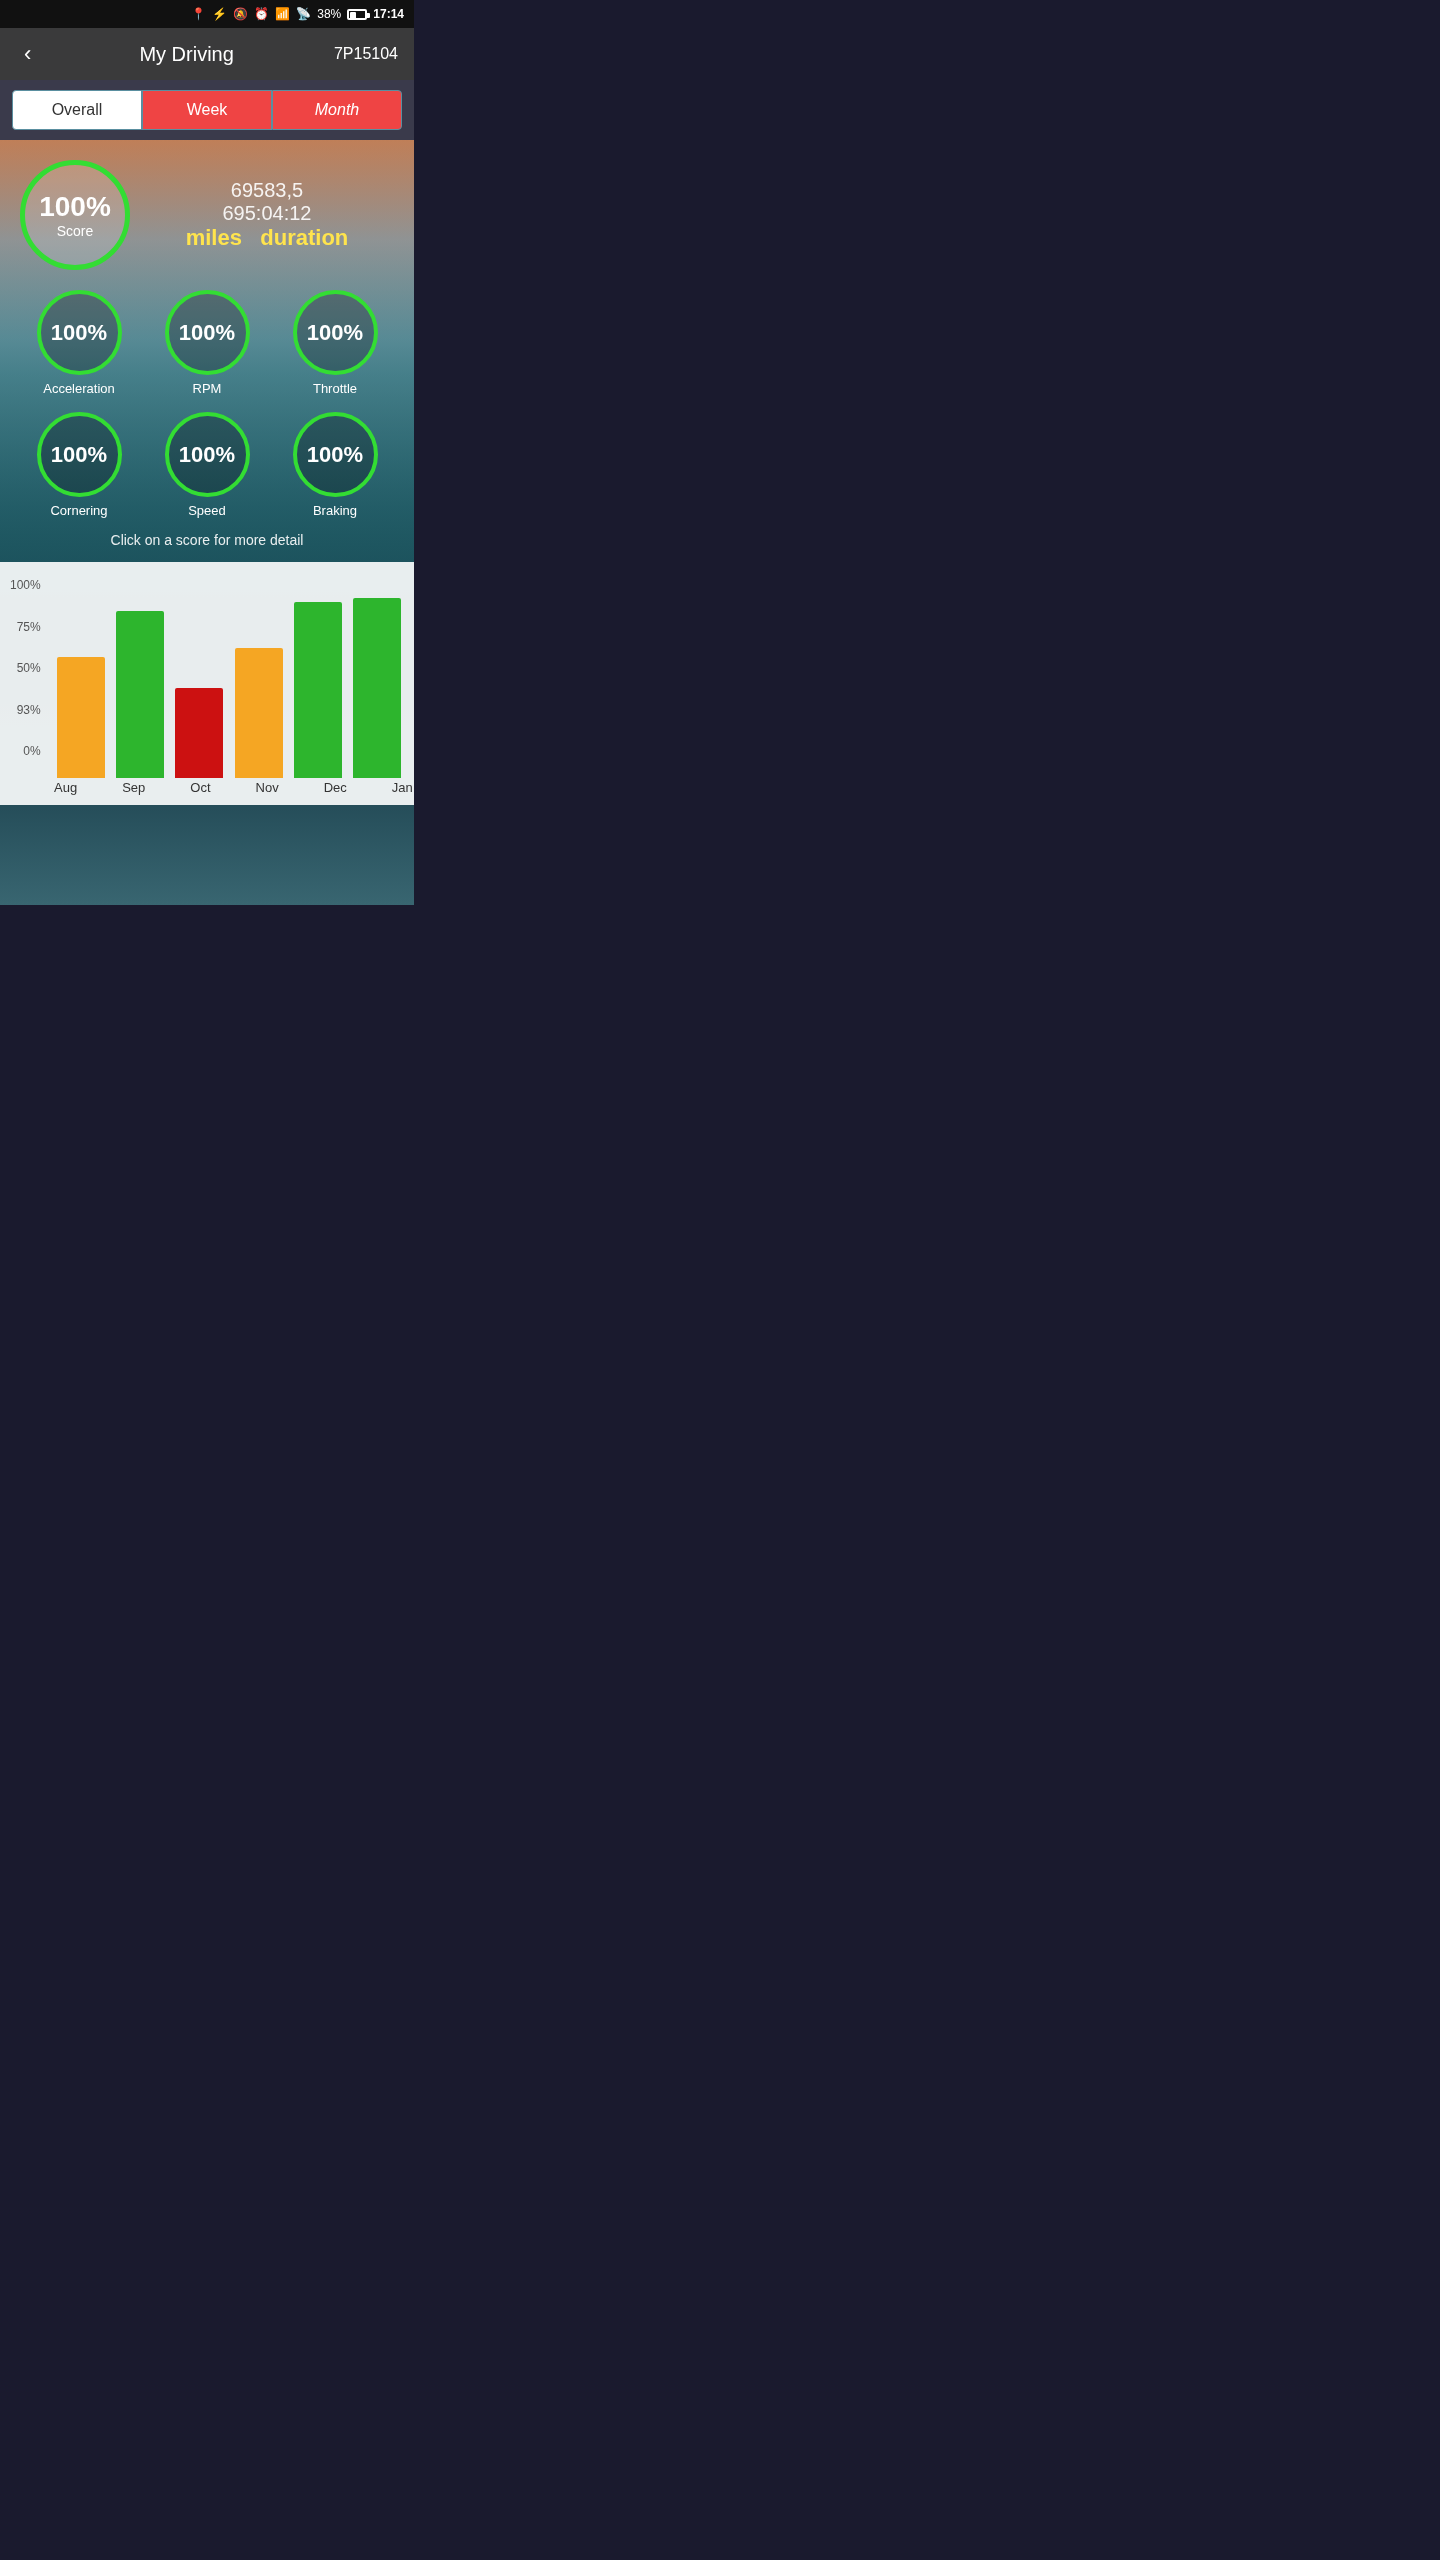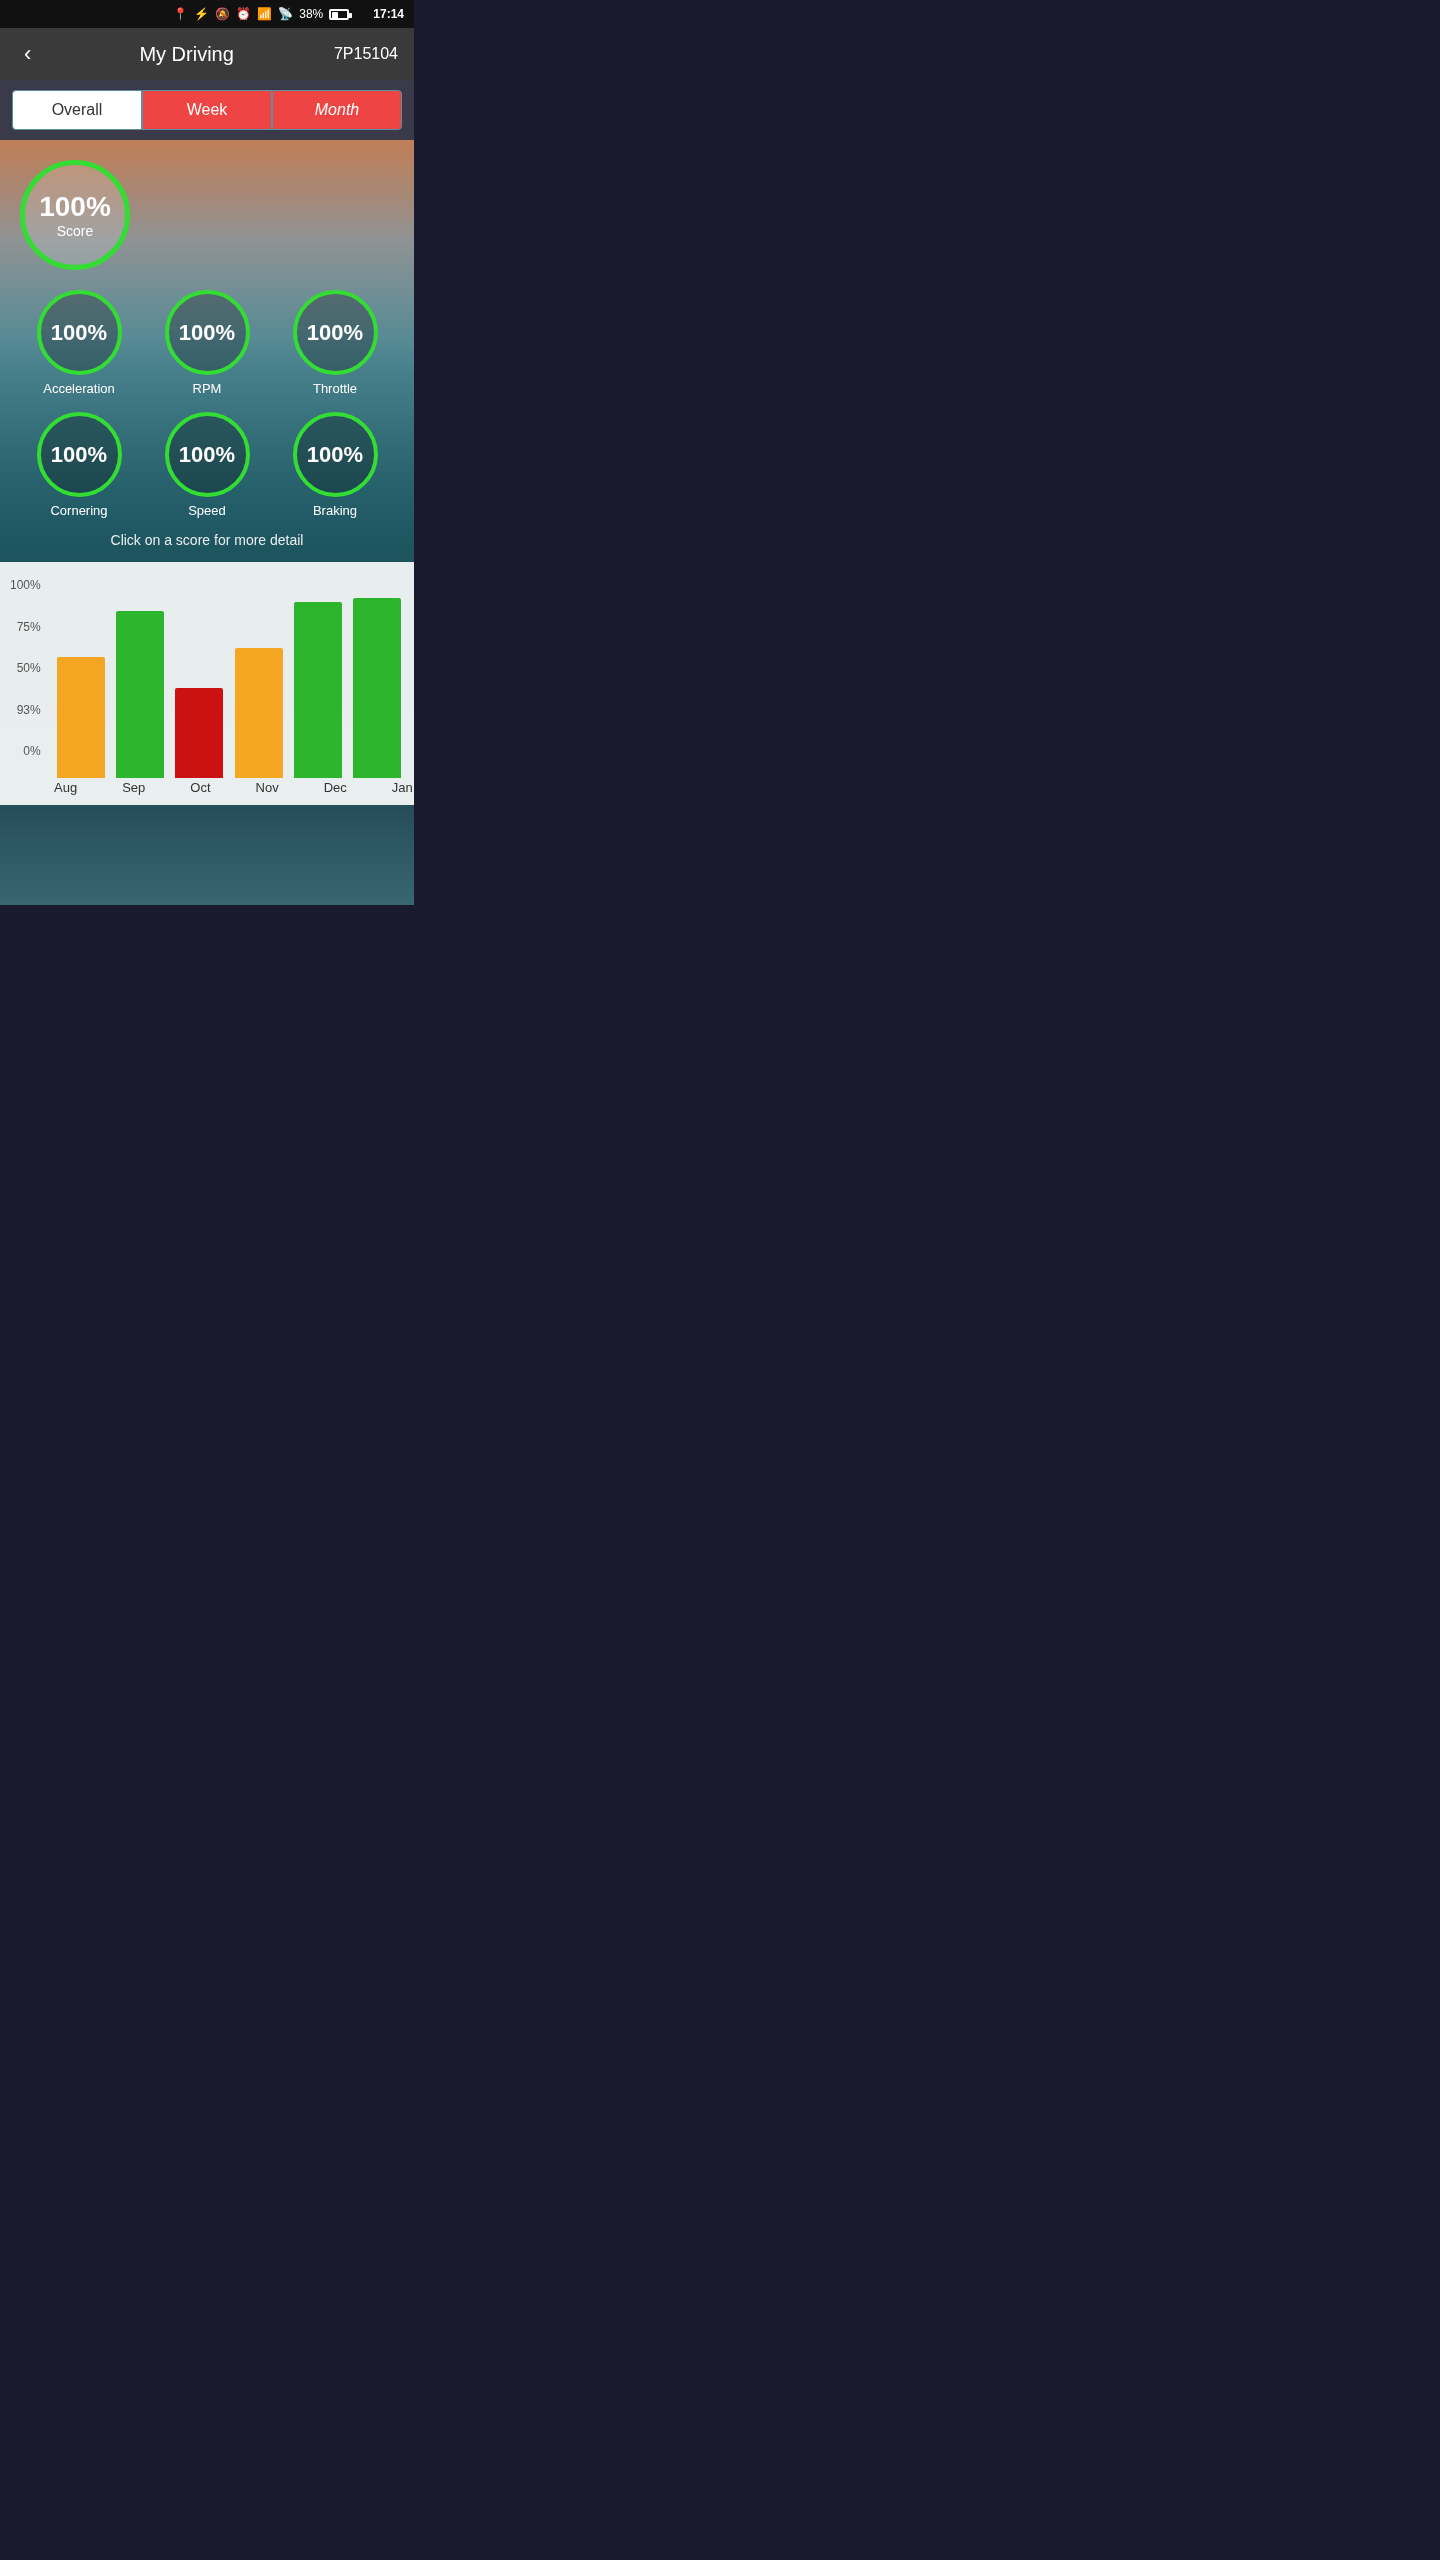--- a/index.html
+++ b/index.html
@@ -20,21 +20,21 @@
       height: 28px;
       display: flex;
       align-items: center;
       justify-content: flex-end;
       padding: 0 10px;
       font-size: 12px;
       gap: 6px;
     }
     .status-bar .time {
       font-weight: bold;
-      margin-left: 18px;
+      margin-left: 0;
     }
     .battery-icon {
       display: inline-block;
       width: 20px;
       height: 11px;
       border: 2px solid white;
       border-radius: 2px;
       position: relative;
       vertical-align: middle;
     }
@@ -354,20 +354,29 @@
 <div class="main-content">
   <div class="bg-overlay"></div>
 
   <div class="content-layer">
 
     <div class="score-section">
       <div class="score-circle-large">
         <span class="score-pct">100%</span>
         <span class="score-label">Score</span>
       </div>
+      <div class="stats-right">
+        <span class="stats-miles">69583,5</span>
+        <span class="stats-duration">695:04:12</span>
+        <span class="stats-unit">
+          <span>miles</span>
+          &nbsp;
+          <span>duration</span>
+        </span>
+      </div>
     </div>
 
     <div class="metrics-grid">
       <div class="metric-item">
         <div class="metric-circle">
           <span class="metric-pct">100%</span>
         </div>
         <span class="metric-label">Acceleration</span>
       </div>
       <div class="metric-item">

